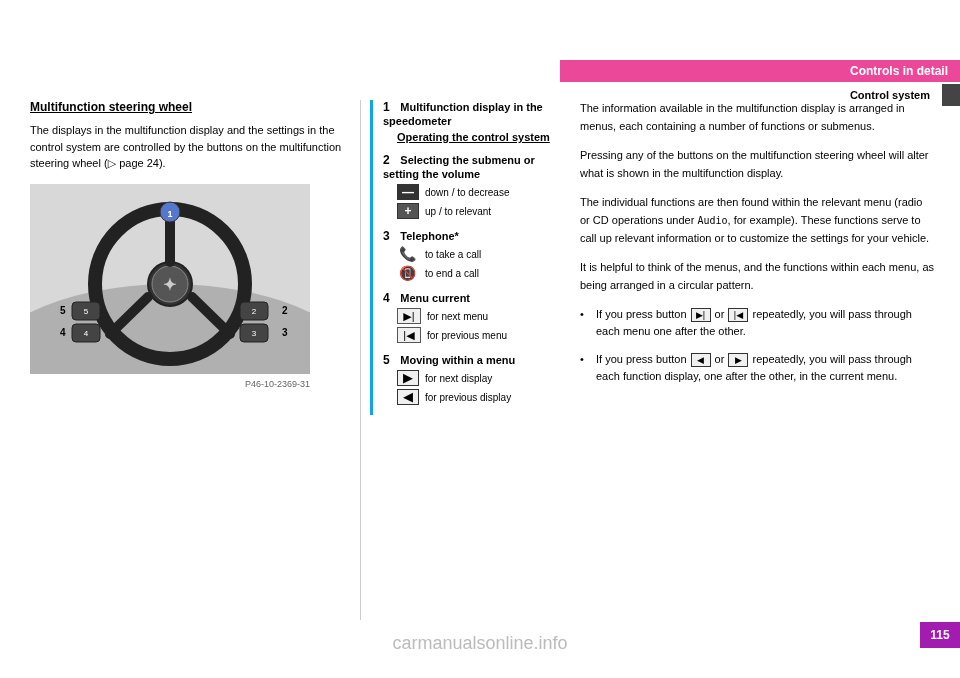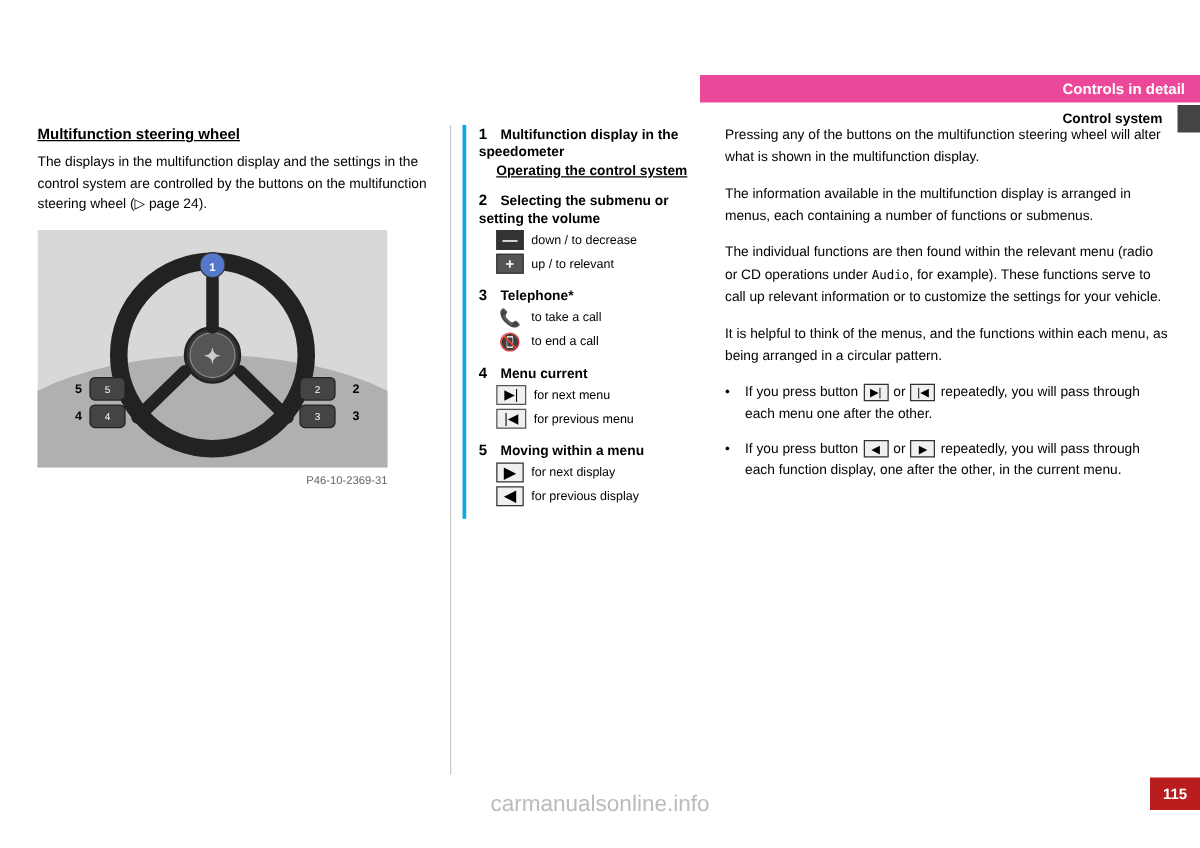--- a/index.html
+++ b/index.html
@@ -46,21 +46,21 @@
       width: 18px;
       height: 22px;
       display: inline-block;
     }
 
     
     .page-number {
       position: absolute;
       bottom: 30px;
       right: 0;
-      background: #b91c1c;
+      background: #a21caf;
       color: #fff;
       font-size: 12px;
       font-weight: bold;
       padding: 6px 10px;
       width: 40px;
       text-align: center;
     }
 
     
     .left-column {
@@ -392,22 +392,22 @@
       <div class="icon-row">
         <span class="arrow-icon" style="border:1px solid #333;background:#f0f0f0;font-size:13px;">◀</span>
         <span>for previous display</span>
       </div>
     </div>
   </div>
 
 </div>
 
 <div class="right-column">
+  <p class="right-text">The information available in the multifunction display is arranged in menus, each containing a number of functions or submenus.</p>
   <p class="right-text">Pressing any of the buttons on the multifunction steering wheel will alter what is shown in the multifunction display.</p>
-  <p class="right-text">The information available in the multifunction display is arranged in menus, each containing a number of functions or submenus.</p>
   <p class="right-text">The individual functions are then found within the relevant menu (radio or CD operations under <span class="code">Audio</span>, for example). These functions serve to call up relevant information or to customize the settings for your vehicle.</p>
   <p class="right-text">It is helpful to think of the menus, and the functions within each menu, as being arranged in a circular pattern.</p>
 
   <div class="bullet-item">
     If you press button
     <span class="inline-icon">▶|</span>
     or
     <span class="inline-icon">|◀</span>
     repeatedly, you will pass through each menu one after the other.
   </div>

